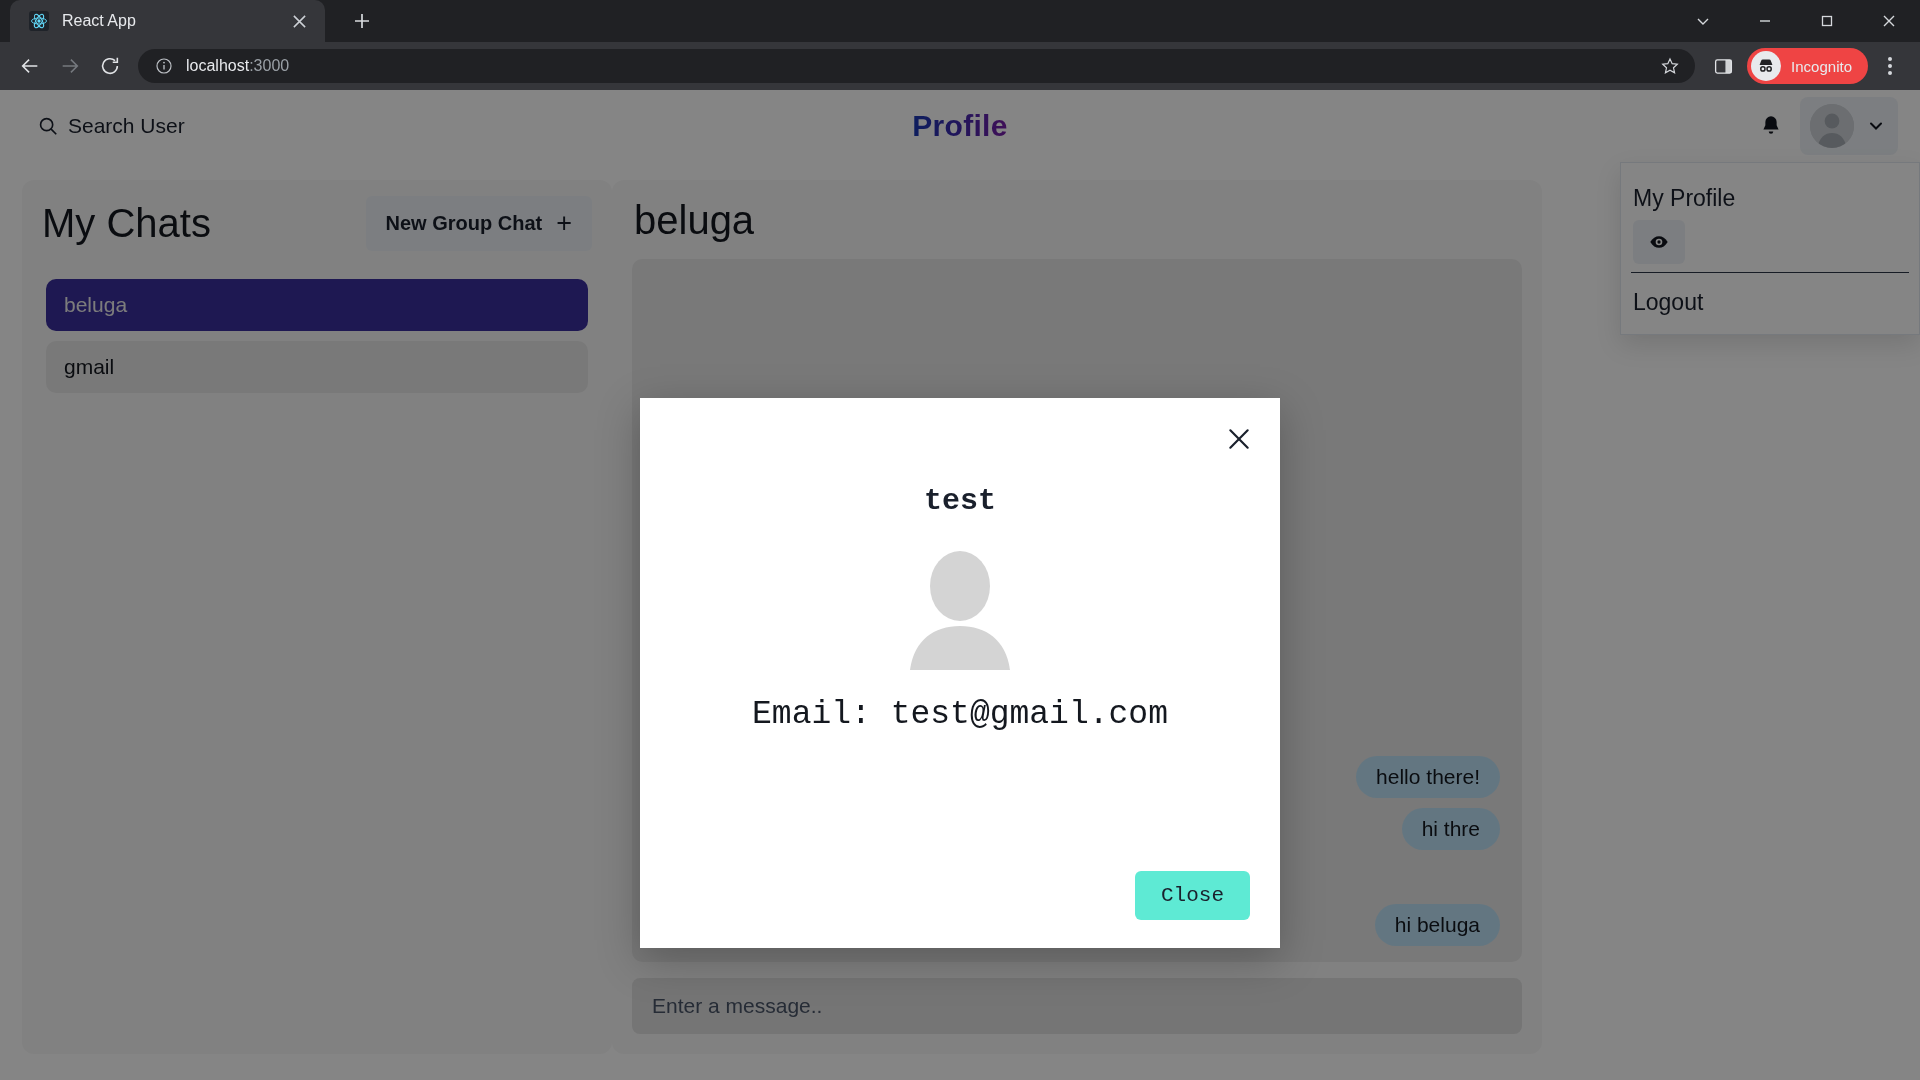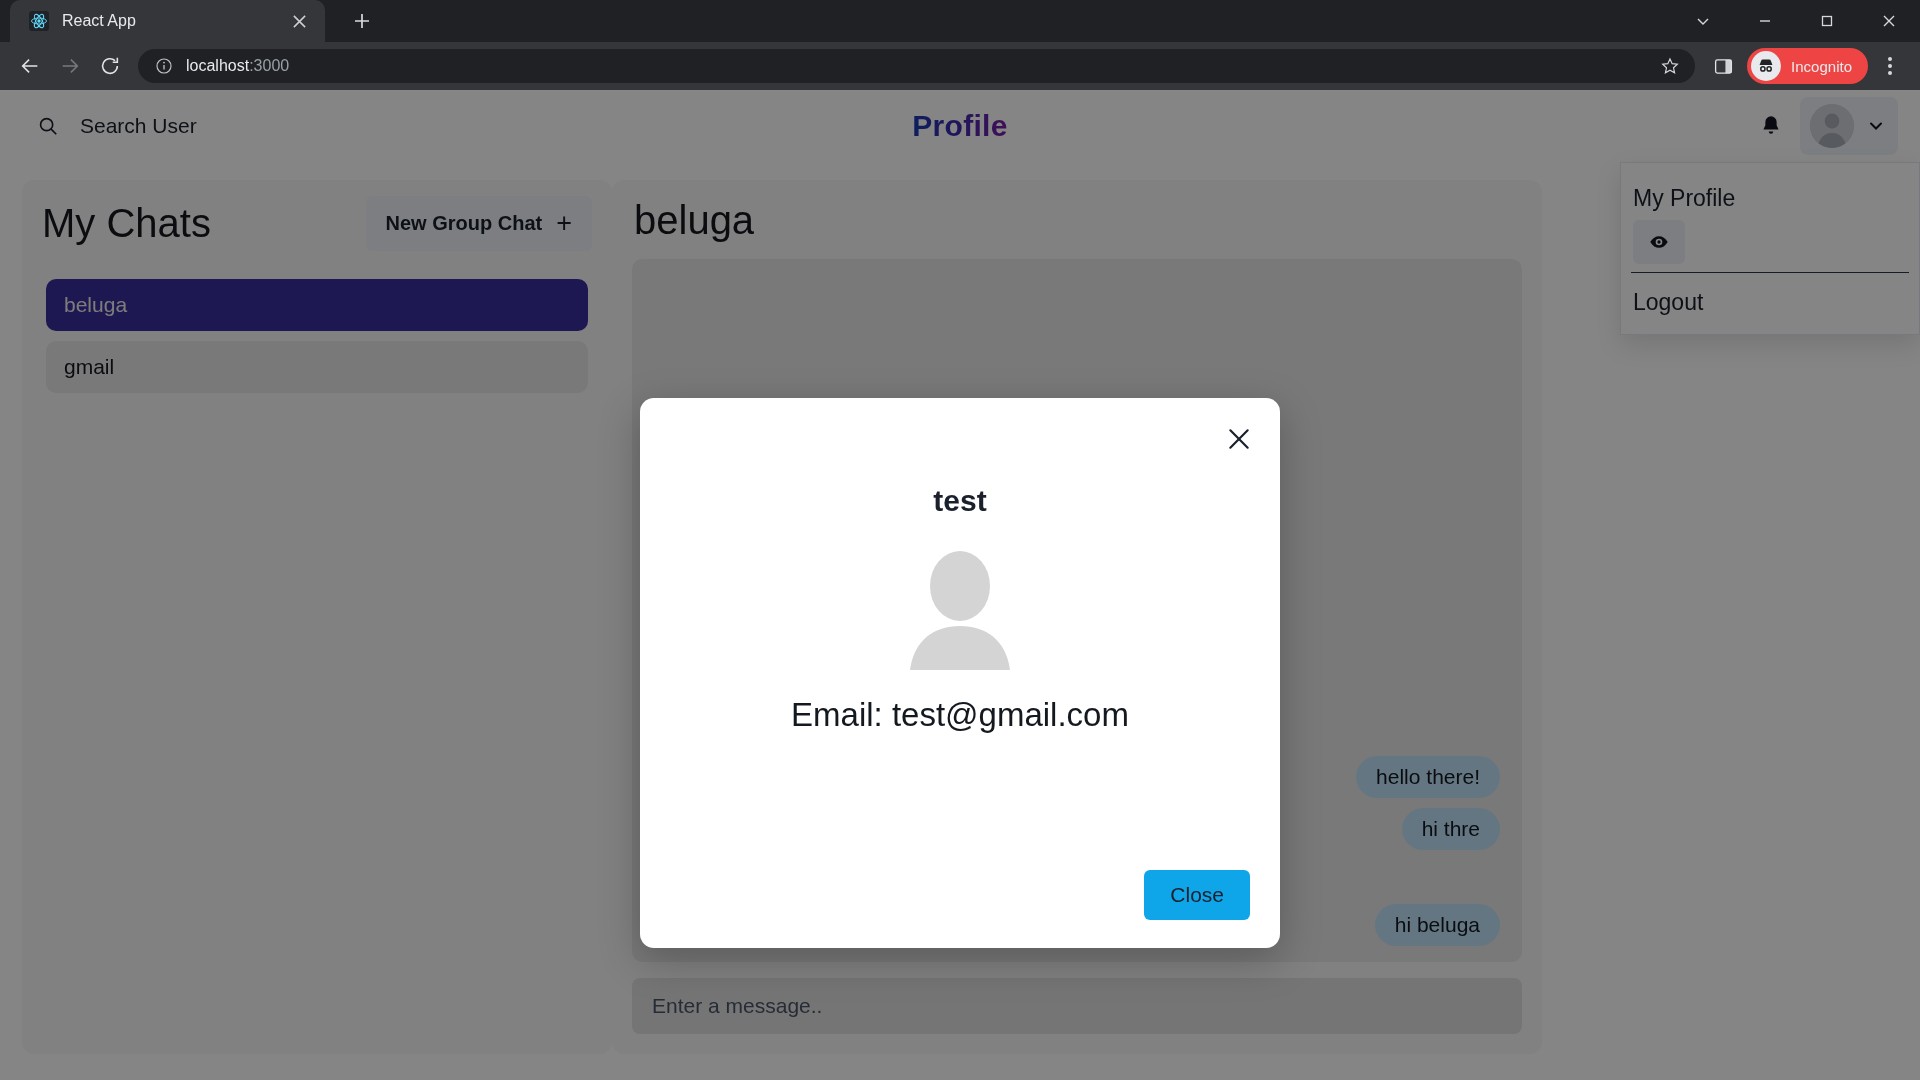--- a/index.html
+++ b/index.html
@@ -91,21 +91,21 @@
   }
   .page { position: absolute; inset: 0; background: #FFFFFF; }
 
   
   .app-header {
     position: absolute; left: 0; top: 0; width: 1920px; height: 72px;
     background: #FFFFFF; display: flex; align-items: center;
     padding: 0 22px;
   }
   .search-user {
-    display: flex; align-items: center; gap: 20px;
+    display: flex; align-items: center; gap: 8px;
     padding: 8px 14px; border-radius: 6px;
   }
   .search-icon { width: 24px; height: 24px; display:flex; align-items:center; justify-content:center; color:#1A202C; }
   .search-label { font-size: 21px; color: #1A202C; font-weight: 500; }
   .brand {
     position: absolute; left: 50%; top: 50%; transform: translate(-50%, -50%);
     font-size: 30px; font-weight: 700; letter-spacing: .3px;
     background: linear-gradient(90deg, #1B3BB5 0%, #3C2AAE 45%, #7A1FA8 100%);
     -webkit-background-clip: text; background-clip: text; color: transparent;
   }
@@ -194,23 +194,23 @@
     height: 56px; display: flex; align-items: center; padding: 0 20px;
     font-size: 21px; color: #4A5568;
   }
 
   
   .overlay {
     position: absolute; inset: 0; background: rgba(0,0,0,.48); z-index: 40;
   }
   .modal {
     position: absolute; left: 640px; top: 308px; width: 640px; height: 550px;
-    background: #FFFFFF; border-radius: 14px; z-index: 50;
+    background: #FFFFFF; border-radius: 0; z-index: 50;
     box-shadow: 0 12px 40px rgba(0,0,0,.25);
-    display: flex; flex-direction: column; padding: 0;
+    display: flex; flex-direction: column; padding: 0; font-family: Liberation Mono, monospace;
   }
   .modal-close {
     position: absolute; right: 24px; top: 24px;
     width: 34px; height: 34px; display: flex; align-items: center;
     justify-content: center; color: #1A202C;
   }
   .modal-name {
     text-align: center; font-size: 30px; font-weight: 700;
     color: #1A202C; margin-top: 86px;
   }
@@ -218,21 +218,21 @@
     width: 128px; height: 128px; margin: 24px auto 0 auto; position: relative;
   }
   .modal-email {
     text-align: center; font-size: 33px; color: #14181F; margin-top: 26px;
   }
   .modal-footer {
     margin-top: auto; display: flex; justify-content: flex-end;
     padding: 0 30px 28px 30px;
   }
   .close-btn {
-    background: #0ea5e9; color: #1A202C; font-size: 21px;
+    background: #5eead4; color: #1A202C; font-size: 21px;
     border-radius: 6px; padding: 13px 26px;
   }
 
   .taskbar { width: 1920px; height: 0; background: #000; }
 </style>
 </head>
 <body>
 
 <div class="browser-chrome">
 

